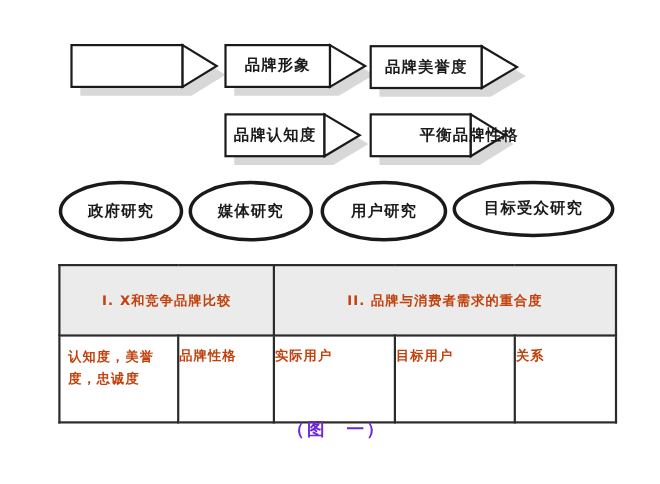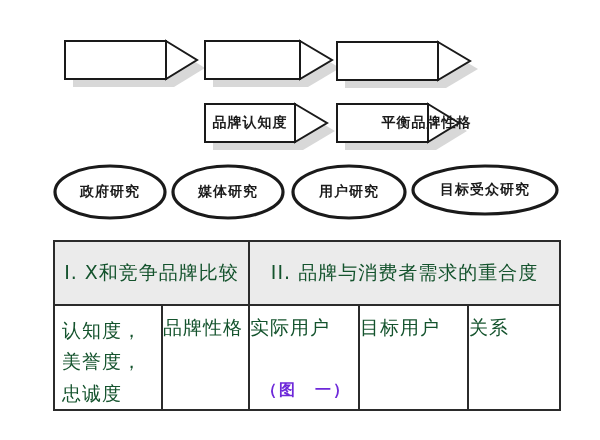--- a/index.html
+++ b/index.html
@@ -32,23 +32,23 @@
     color: #1b1b1b;
     white-space: nowrap;
   }
   table.research-table {
     position: absolute;
     left: 53px;
     top: 240px;
     width: 506px;
     border-collapse: collapse;
     table-layout: fixed;
-    font-size: 19px;
-    font-weight: 400;
-    color: #14532d;
+    font-size: 12px;
+    font-weight: 700;
+    color: #c2410c;
   }
   table.research-table td {
     border: 2px solid #2b2b2b;
     padding: 0;
   }
   table.research-table tr.hdr td {
     background: #ebebeb;
     height: 62px;
     text-align: center;
     vertical-align: middle;
@@ -110,20 +110,22 @@
     </g>
 
     <g fill="#ffffff" stroke="#1a1a1a" stroke-width="3.2">
       <ellipse cx="110" cy="192" rx="55" ry="26"></ellipse>
       <ellipse cx="228" cy="192" rx="55" ry="26"></ellipse>
       <ellipse cx="349" cy="192" rx="56" ry="26"></ellipse>
       <ellipse cx="485" cy="190" rx="72" ry="24"></ellipse>
     </g>
   </svg>
 
+  <div class="shape-label" style="left:205px; top:41px; width:95px; height:38px;">品牌形象</div>
+  <div class="shape-label" style="left:337px; top:42px; width:101px; height:38px;">品牌美誉度</div>
   <div class="shape-label" style="left:205px; top:104px; width:90px; height:38px;">品牌认知度</div>
   <div class="shape-label" style="left:337px; top:104px; width:91px; height:38px;margin-left:44px;">平衡品牌性格</div>
 
   <div class="shape-label" style="left:55px; top:166px; width:110px; height:52px;">政府研究</div>
   <div class="shape-label" style="left:173px; top:166px; width:110px; height:52px;">媒体研究</div>
   <div class="shape-label" style="left:293px; top:166px; width:112px; height:52px;">用户研究</div>
   <div class="shape-label" style="left:413px; top:166px; width:144px; height:48px;">目标受众研究</div>
 
   <table class="research-table">
     <colgroup>

